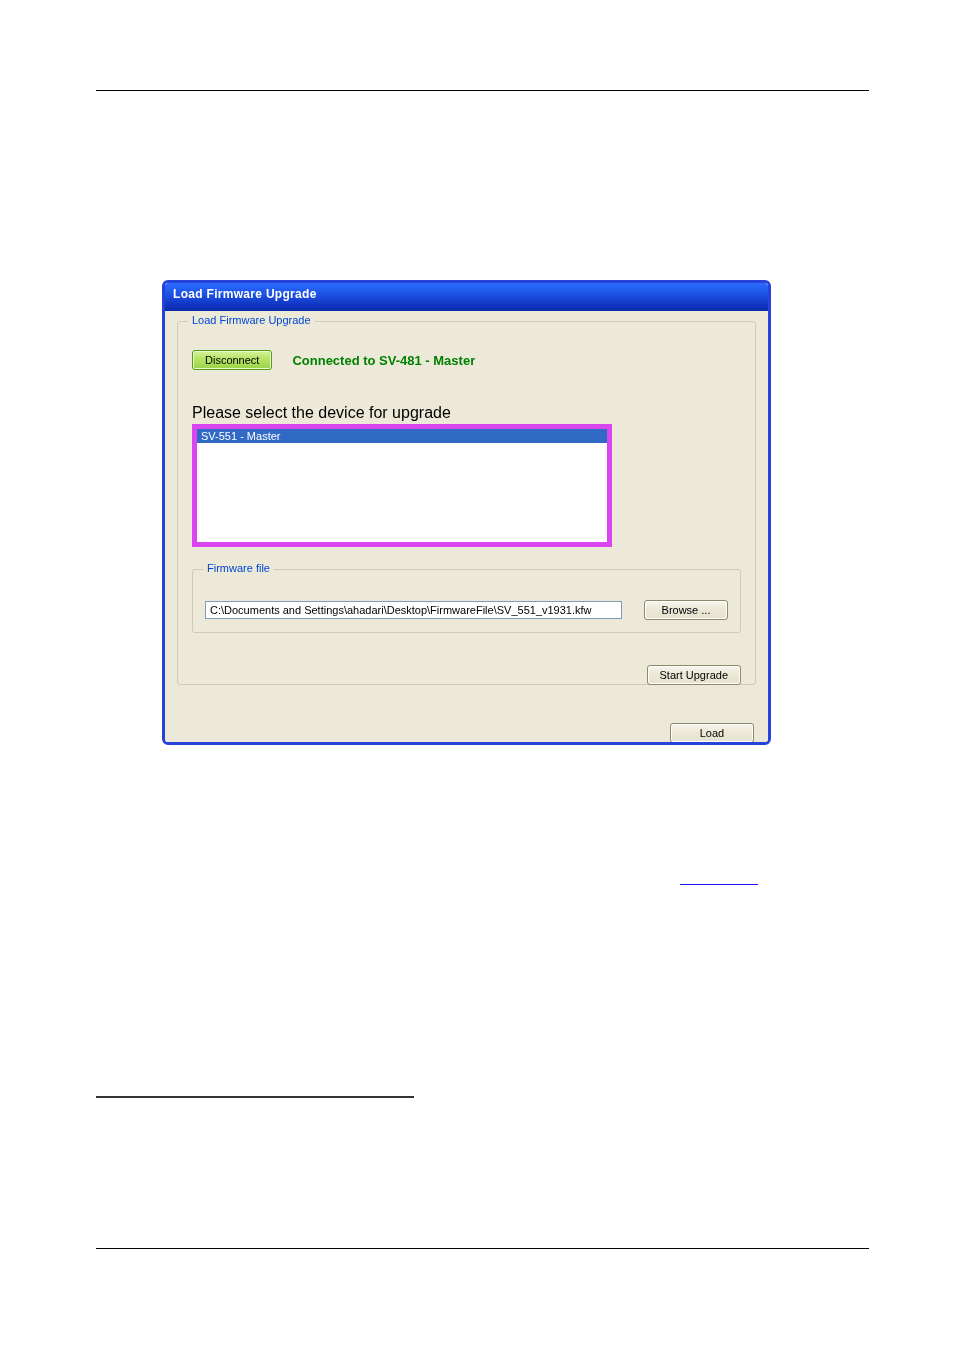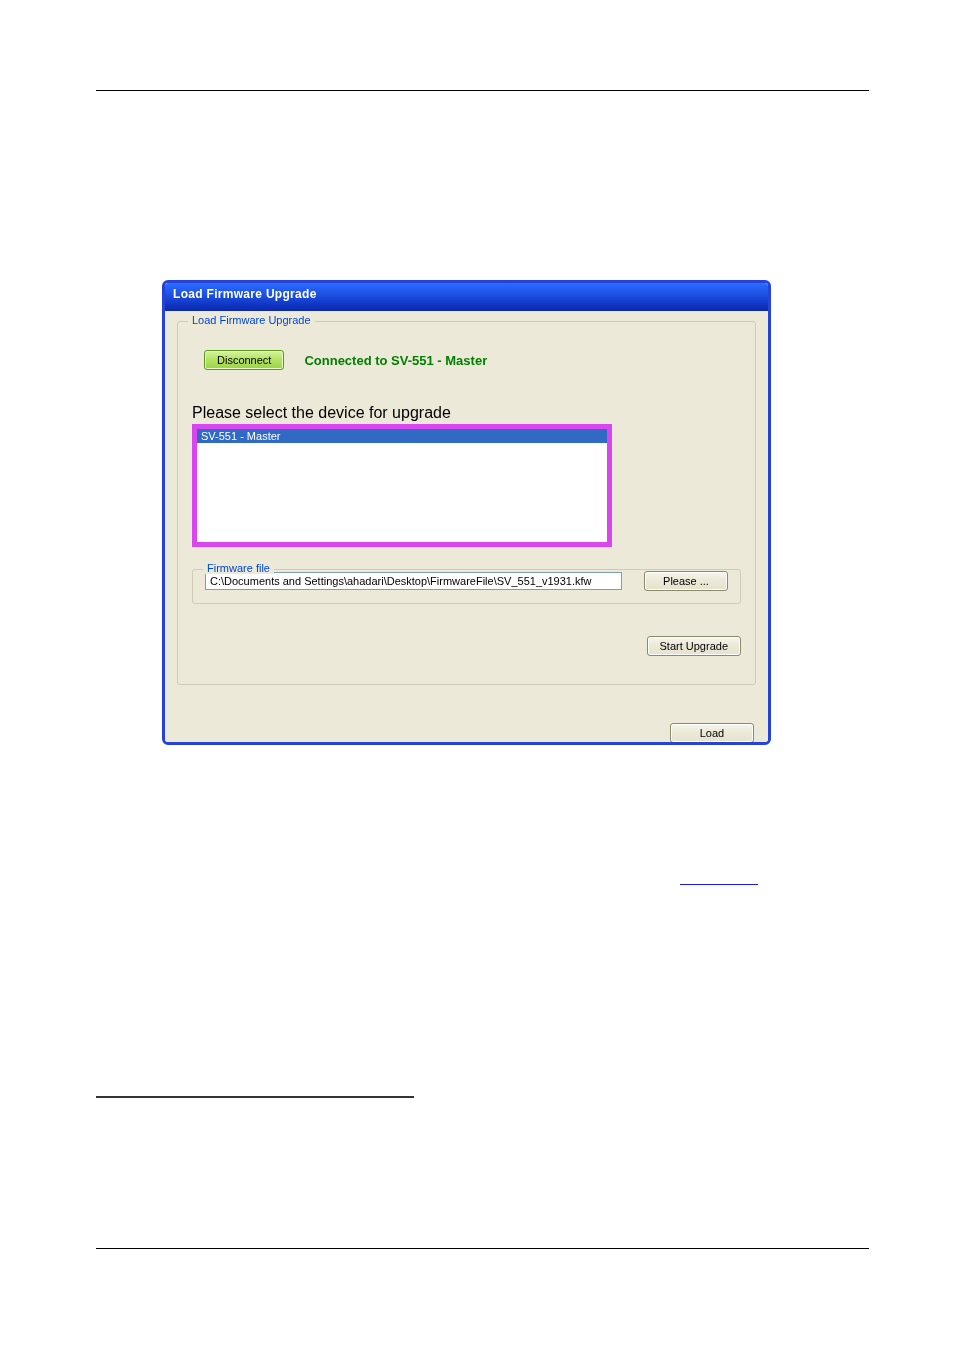--- a/index.html
+++ b/index.html
@@ -81,21 +81,21 @@
   .groupbox {
     position: relative;
     border: 1px solid #cfcbb8;
     border-top: 1px solid #cfcbb8;
     border-radius: 3px;
     padding: 12px 14px 14px 14px;
     margin-bottom: 0;
   }
   .groupbox.inner {
     margin-top: 10px;
-    padding: 1px 12px 12px 12px;
+    padding: 10px 12px 12px 12px;
   }
   .groupbox-label {
     position: absolute;
     top: -8px;
     left: 10px;
     background: #ece9d8;
     padding: 0 4px;
     color: #0046d5;
     font-size: 11px;
   }
@@ -115,21 +115,20 @@
     font-size: 11px;
     font-family: inherit;
     color: #000;
     cursor: pointer;
     box-shadow: 0 0 0 1px #fff inset;
   }
   .btn.green {
     background: linear-gradient(to bottom, #d6f29f 0%, #b6e466 45%, #9ad347 100%);
     border: 1px solid #5a9a1a;
     box-shadow: 0 0 0 1px #e8fbc8 inset;
-    margin-left: 12px;
   }
 
   .status-text {
     color: #008000;
     font-weight: bold;
     font-size: 13px;
   }
 
   .select-label {
     color: #000;
@@ -149,20 +148,21 @@
     background: #316ac5;
     color: #fff;
     padding: 1px 4px;
     font-size: 11px;
   }
 
   .file-row {
     display: flex;
     align-items: center;
     gap: 22px;
+    margin-top: 20px;
   }
   .textfield {
     flex: 1;
     background: #fff;
     border: 1px solid #7f9db9;
     height: 18px;
     padding: 1px 4px;
     font-size: 11px;
     font-family: inherit;
     color: #000;
@@ -207,33 +207,33 @@
       <span>Load Firmware Upgrade</span>
     </div>
 
     <div class="content-area">
 
       <div class="groupbox" style="height:336px;">
         <div class="groupbox-label">Load Firmware Upgrade</div>
 
         <div class="connect-row">
           <button class="btn green">Disconnect</button>
-          <span class="status-text">Connected to SV-551 - Master</span>
+          <span class="status-text">Connected to SV-481 - Master</span>
         </div>
 
         <div class="select-label">Please select the device for upgrade</div>
         <div class="listbox">
           <div class="list-item">SV-551 - Master</div>
         </div>
 
         <div class="groupbox inner" style="margin-top:22px;">
           <div class="groupbox-label">Firmware file</div>
           <div class="file-row">
             <input class="textfield" type="text" value="C:\Documents and Settings\ahadari\Desktop\FirmwareFile\SV_551_v1931.kfw" style="">
-            <button class="btn btn-wide">Please ...</button>
+            <button class="btn btn-wide">Browse ...</button>
           </div>
         </div>
 
         <div class="action-row">
           <button class="btn btn-wide">Start Upgrade</button>
         </div>
       </div>
 
       <div class="bottom-row">
         <button class="btn btn-wide">Load</button>

